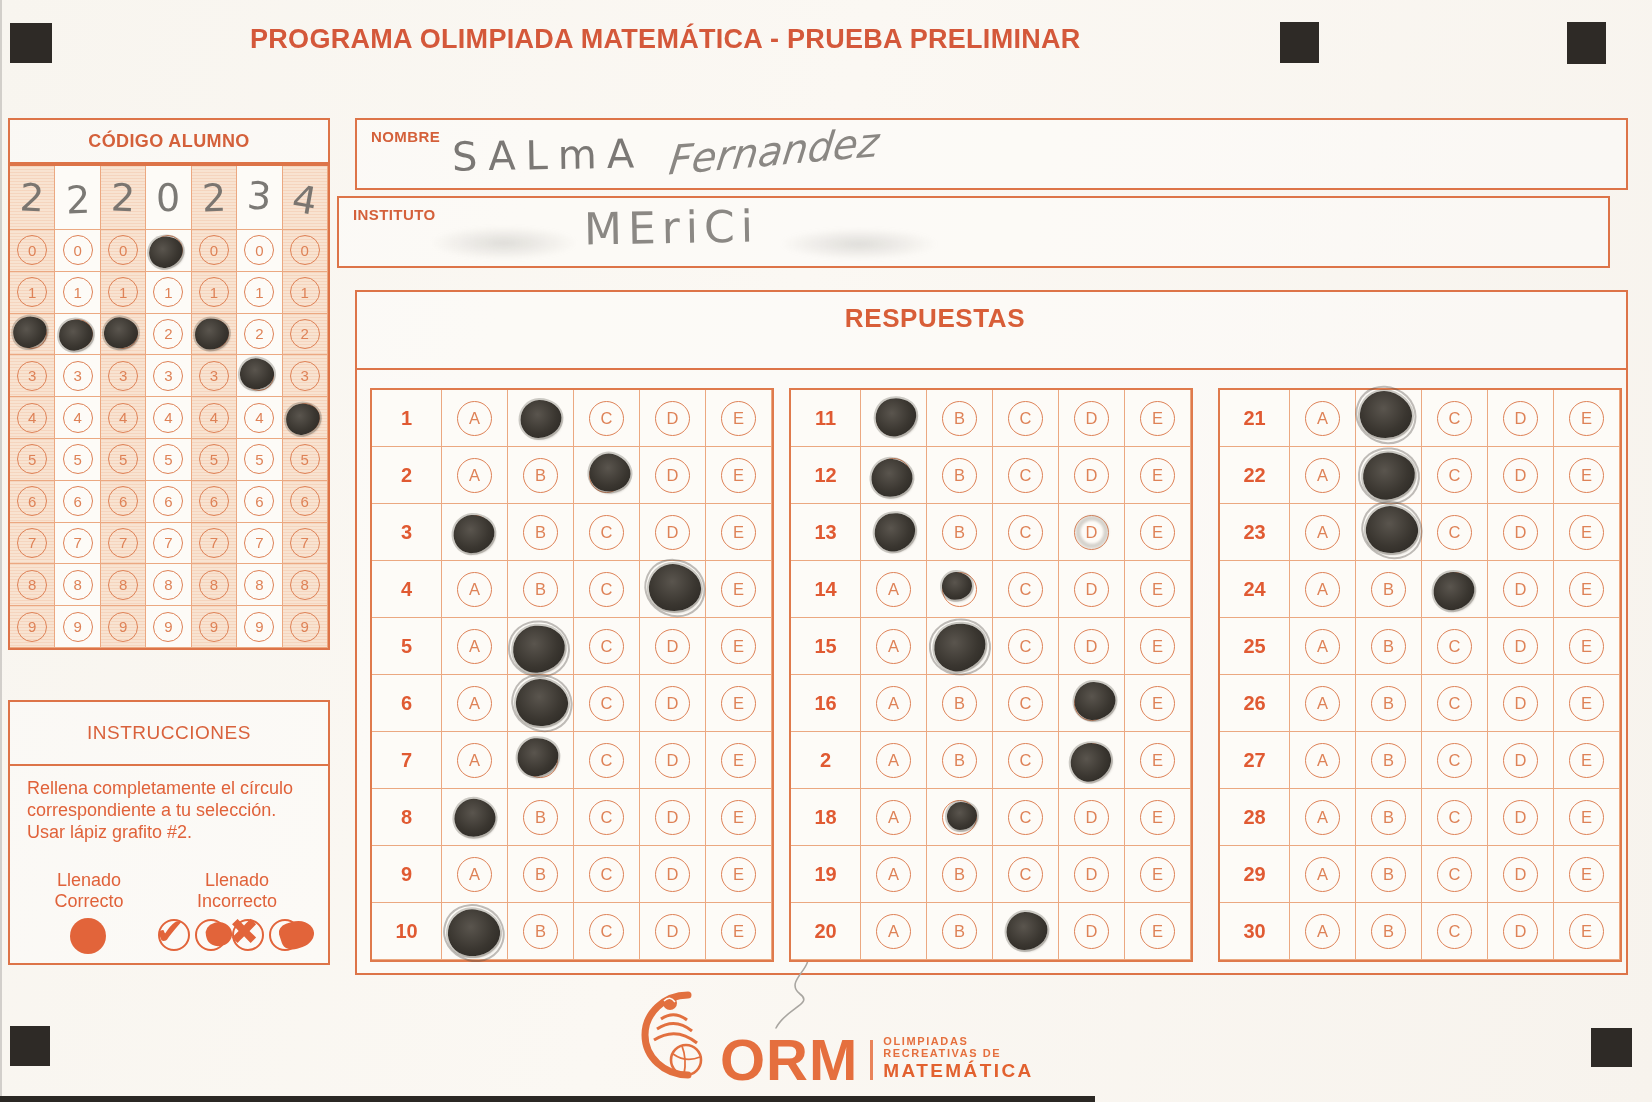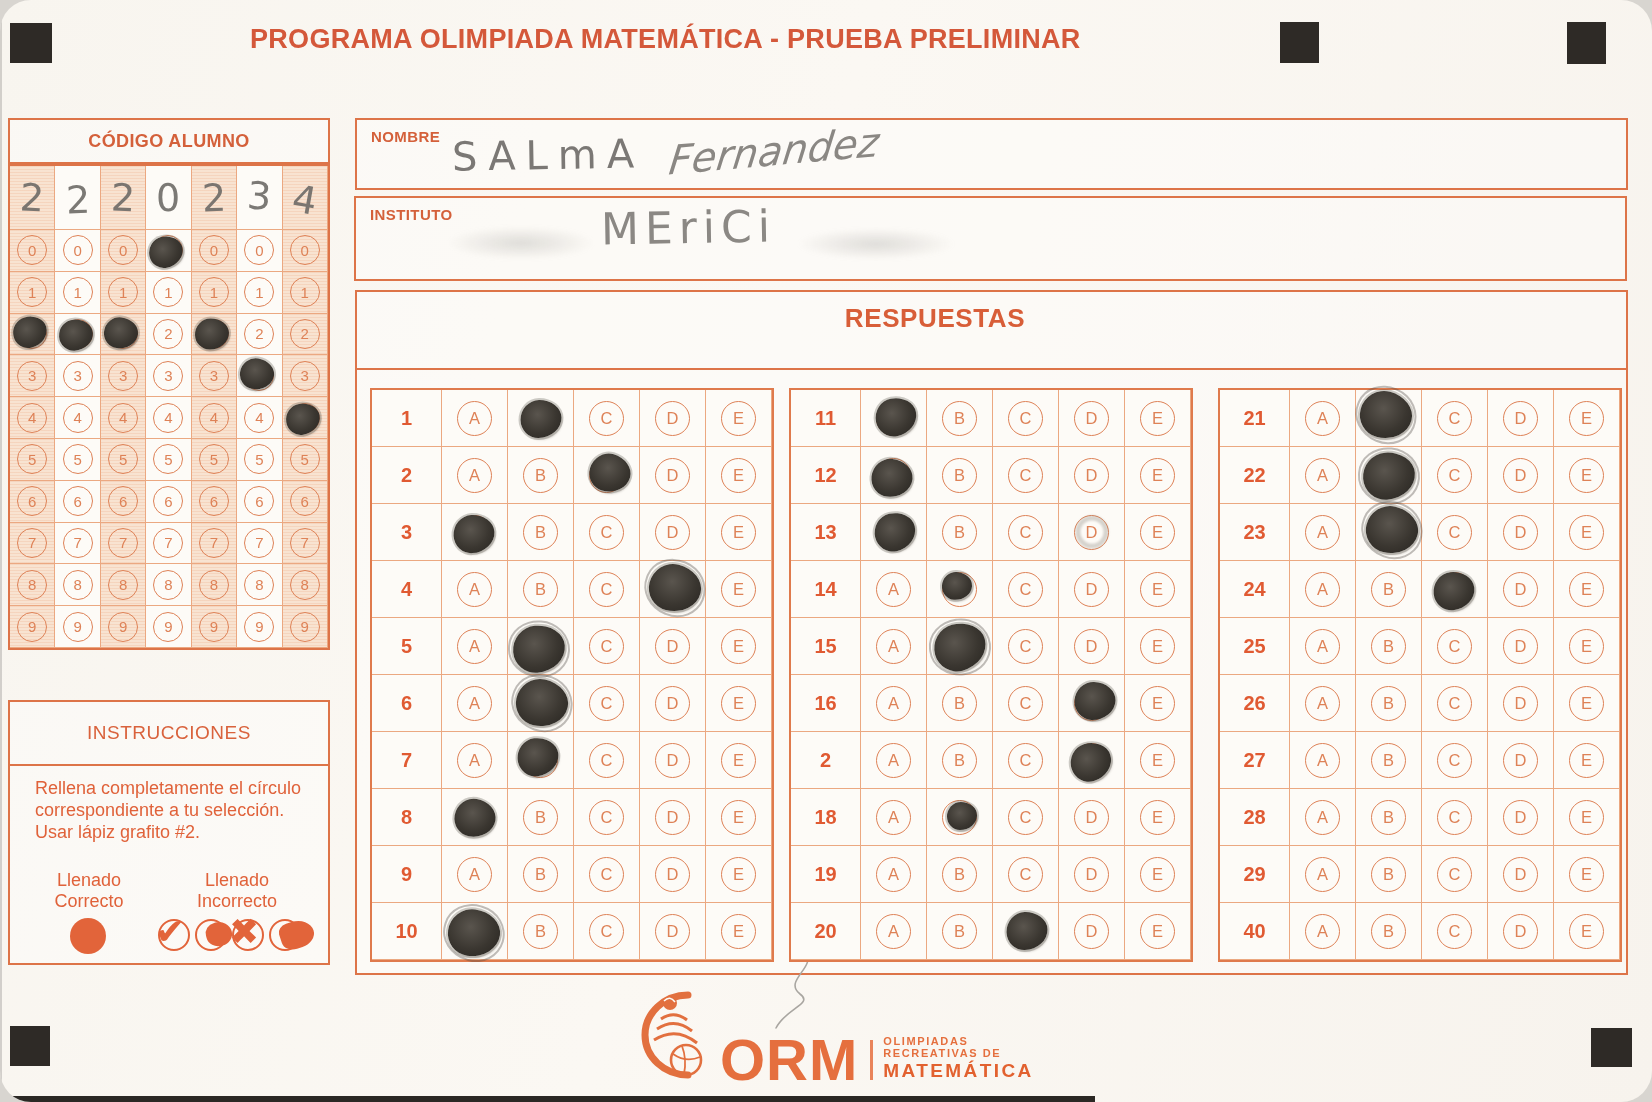--- a/index.html
+++ b/index.html
@@ -1,19 +1,19 @@
 <!DOCTYPE html>
 <html><head>
 <meta charset="utf-8">
 <style>
   html,body{margin:0;padding:0;background:#d8d5d0;}
   *{box-sizing:border-box;}
   .sheet{position:relative;width:1652px;height:1102px;overflow:hidden;
     background:linear-gradient(105deg,#f8f5ef 0%,#fbf8f3 45%,#f7f3ed 100%);
-    font-family:"Liberation Sans",sans-serif;border-radius:31px;}
+    font-family:"Liberation Sans",sans-serif;}
   
   .regmark{position:absolute;background:#2e2a26;}
   .edge-line{position:absolute;left:0;top:0;width:2px;height:1102px;background:#c2bfba;opacity:.7;}
   .bottom-strip{position:absolute;left:0;top:1096px;width:1095px;height:6px;background:#2b2824;}
   
   .title{position:absolute;left:250px;top:24px;margin:0;font-size:27px;font-weight:bold;
     color:#d4583a;letter-spacing:.3px;white-space:nowrap;}
   
   .box{position:absolute;border:2px solid #dd7448;background:rgba(255,255,255,.35);}
   .flabel{position:absolute;left:14px;top:8px;font-size:15px;font-weight:bold;color:#d4603a;letter-spacing:.4px;}
@@ -43,21 +43,21 @@
   .pencil.code{width:34px;height:31px;}
   .pencil.s{width:30px;height:28px;}
   .pencil.m{width:41px;height:38px;}
   .pencil.l{width:52px;height:47px;}
   .pencil.l::before{content:"";position:absolute;inset:-5px;border:2px solid rgba(75,69,62,.35);
     border-radius:50% 50% 48% 52%/48% 52% 50% 50%;transform:rotate(8deg);}
   .erased{position:absolute;left:50%;top:50%;width:33px;height:33px;transform:translate(-50%,-50%);
     border-radius:50%;border:5px solid rgba(125,118,110,.30);filter:blur(1px);z-index:1;}
   
   .nombre{left:355px;top:118px;width:1273px;height:72px;}
-  .instituto{left:354px;top:196px;width:1273px;height:85px;text-decoration:underline;}
+  .instituto{left:337px;top:196px;width:1273px;height:72px;text-decoration:underline;}
   .hw-name{position:absolute;left:95px;top:10px;white-space:nowrap;transform:rotate(-1deg);}
   .hw-print{font-family:"DejaVu Sans",sans-serif;font-size:40px;letter-spacing:10px;color:#7b7875;}
   .hw-script{display:inline-block;font-family:"DejaVu Sans",sans-serif;font-style:italic;font-size:40px;
     color:#8a8783;margin-left:20px;transform:rotate(-4deg) skewX(-12deg);}
   .hw-inst{position:absolute;left:245px;top:4px;font-family:"DejaVu Sans",sans-serif;font-size:44px;
     letter-spacing:6px;color:#8b8884;transform:rotate(-1deg);white-space:nowrap;}
   .smudge{position:absolute;border-radius:50%;background:radial-gradient(rgba(150,147,142,.28),rgba(150,147,142,0) 70%);
     filter:blur(2px);}
   
   .resp{left:355px;top:290px;width:1273px;height:685px;}
@@ -67,21 +67,21 @@
   .agrid{position:absolute;top:388px;display:grid;grid-template-columns:70px repeat(5,66px);
     grid-auto-rows:57px;border:2px solid #df7a4c;background:#fdfbf7;z-index:3;}
   #g0{left:370px;} #g1{left:789px;} #g2{left:1218px;}
   .acell{border-right:1px solid #eba881;border-bottom:1px solid #eba881;display:flex;
     align-items:center;justify-content:center;position:relative;background:#fdfbf7;}
   .qnum{font-size:20px;font-weight:bold;color:#e05a32;}
   
   .instr{left:8px;top:700px;width:322px;height:265px;}
   .instr-header{position:absolute;left:0;top:0;width:100%;height:64px;border-bottom:2px solid #dd7448;
     display:flex;align-items:center;justify-content:center;font-size:19px;color:#d9623c;letter-spacing:.5px;}
-  .instr-text{position:absolute;left:17px;top:76px;width:290px;font-size:18px;line-height:1.22;color:#e0623a;margin-left:8px;}
+  .instr-text{position:absolute;left:17px;top:76px;width:290px;font-size:18px;line-height:1.22;color:#e0623a;}
   .fill-label{position:absolute;width:130px;text-align:center;font-size:18px;line-height:1.15;
     color:#e0623a;white-space:pre-line;top:168px;}
   .lbl-ok{left:14px;} .lbl-bad{left:162px;}
   .good-icon{position:absolute;left:60px;top:216px;width:36px;height:36px;border-radius:50%;background:#e2643a;}
   .bad-row{position:absolute;left:148px;top:212px;display:flex;}
   .bad{position:relative;width:40px;height:42px;margin-left:-3px;}
   .bad .ring{position:absolute;left:3px;top:5px;width:32px;height:32px;border:2px solid #e2643a;border-radius:50%;}
   .bad .glyph{position:absolute;left:0px;top:-3px;font-size:36px;font-weight:bold;color:#e2643a;
     font-family:"DejaVu Sans",sans-serif;font-style:normal;}
   .bad .blob{position:absolute;width:26px;height:24px;background:#e2643a;
@@ -887,21 +887,21 @@
       <div class="acell">
         <span class="bubble ab">C</span>
       </div>
       <div class="acell tint">
         <span class="bubble ab">D</span>
       </div>
       <div class="acell">
         <span class="bubble ab">E</span>
       </div>
       <div class="acell tint">
-        <span class="qnum">40</span>
+        <span class="qnum">30</span>
       </div>
       <div class="acell">
         <span class="bubble ab">A</span>
       </div>
       <div class="acell tint">
         <span class="bubble ab">B</span>
       </div>
       <div class="acell">
         <span class="bubble ab">C</span>
       </div>

